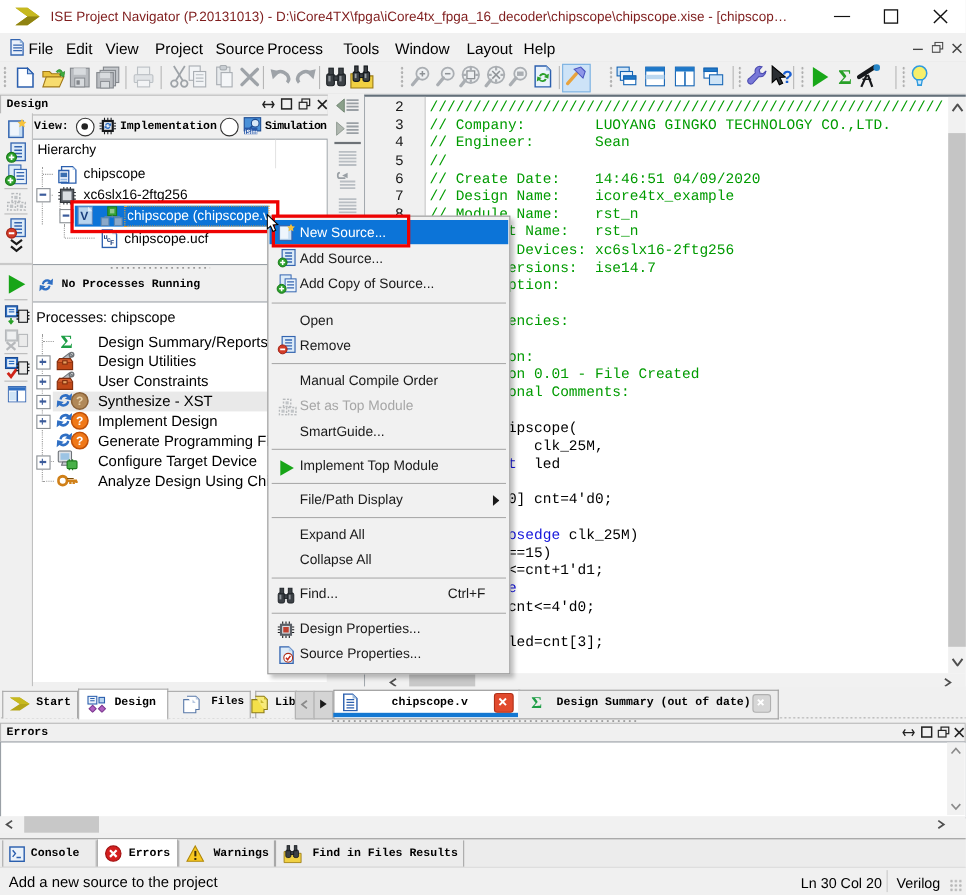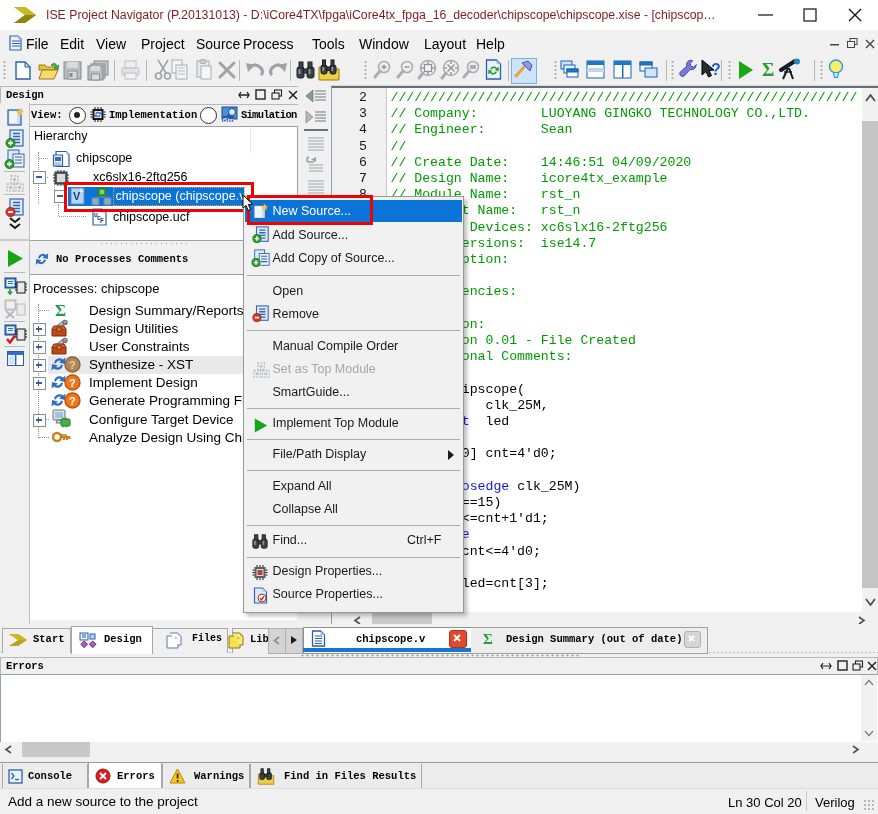--- a/index.html
+++ b/index.html
@@ -333,21 +333,21 @@
 
 <div class="abs" style="left:4px;top:45px;width:11px;height:11px;background:#fff;border:1px solid #8a8f94;"></div>
 <div class="abs" style="left:6.5px;top:50px;width:6px;height:1.6px;background:#3c5c9c;"></div>
 <svg class="abs" style="left:23px;top:43px;" width="18" height="18" viewBox="0 0 18 18">
       <rect x="3" y="3" width="12" height="12" fill="#5a5f66" stroke="#2e3338"></rect>
       <rect x="5" y="5" width="8" height="8" fill="#d9dde2"></rect>
       <g stroke="#2e3338" stroke-width="1">
         <path d="M6,3 v-2 M9,3 v-2 M12,3 v-2 M6,17 v-2 M9,17 v-2 M12,17 v-2 M3,6 h-2 M3,9 h-2 M3,12 h-2 M17,6 h-2 M17,9 h-2 M17,12 h-2"></path>
       </g>
     </svg>
-<div class="abs" style="left:47px;top:44px;margin-left:17px;">xc6slx16-2ftg256</div>
+<div class="abs" style="left:47px;top:44px;">xc6slx16-2ftg256</div>
 
 <div class="abs" style="left:38.5px;top:60.5px;width:176px;height:19.5px;background:#0c74d8;"></div>
 <div class="abs" style="left:25px;top:64px;width:11px;height:11px;background:#fff;border:1px solid #8a8f94;"></div>
 <div class="abs" style="left:27.5px;top:69px;width:6px;height:1.6px;background:#3c5c9c;"></div>
 <svg class="abs" style="left:41px;top:61px;" width="18" height="18" viewBox="0 0 18 18">
       <rect x="1" y="1" width="13" height="16" fill="#b8d4ee" stroke="#5a88c0"></rect>
       <path d="M10,1 l4,4 h-4 z" fill="#e4eef8"></path>
       <text x="3" y="13" font-size="11" font-weight="bold" fill="#1c3f7c" font-family="Liberation Sans">V</text>
     </svg>
 <svg class="abs" style="left:62px;top:61px;" width="22" height="19" viewBox="0 0 22 19">
@@ -376,21 +376,21 @@
 
 <div class="abs" style="left:99px;top:242px;width:92px;height:3px;background-image:radial-gradient(circle,#9a9a9a 1px,transparent 1px);background-size:5px 3px;"></div>
 
 <div class="abs" style="left:29px;top:246px;width:267px;height:27px;background:#f0f0f0;"></div>
 <div class="abs" id="npricon" style="left:34px;top:251px;width:16px;height:16px;">
     <svg width="16" height="16" viewBox="0 0 17 18">
       <path d="M4,8 a5.5,5.5 0 0 1 9,-3.5 l2.5,-2 -0.5,6.5 -6,-1.5 2,-1.5 a3.5,3.5 0 0 0 -5,2.5 z" fill="#2f6fc4"></path>
       <path d="M13,10 a5.5,5.5 0 0 1 -9,3.5 l-2.5,2 0.5,-6.5 6,1.5 -2,1.5 a3.5,3.5 0 0 0 5,-2.5 z" fill="#2f6fc4"></path>
     </svg>
   </div>
-<div class="abs bmp" style="left:56px;top:253px;font-size:10.5px;">No Processes Comments</div>
+<div class="abs bmp" style="left:56px;top:253px;font-size:10.5px;">No Processes Running</div>
 
 <div class="abs" style="left:29px;top:274px;width:267px;height:345px;background:#fff;border-left:1px solid #9aa0a6;border-top:1px solid #9aa0a6;"></div>
 <div class="abs" id="proc" style="left:29px;top:274px;width:267px;height:345px;overflow:hidden;font-size:13.5px;">
 <div class="abs" style="left:4px;top:7px;font-size:13px;">Processes: chipscope</div>
 <div class="abs" style="left:9px;top:30px;width:1px;height:134px;border-left:1px dotted #9a9a9a;"></div>
 <div class="abs" style="left:10px;top:36px;width:10px;height:1px;border-top:1px dotted #9a9a9a;"></div>
 <div class="abs" style="left:10px;top:145px;width:10px;height:1px;border-top:1px dotted #9a9a9a;"></div>
 <div class="abs" style="left:10px;top:163px;width:10px;height:1px;border-top:1px dotted #9a9a9a;"></div>
 
 <div class="abs" style="left:19px;top:82px;width:195px;height:18px;background:#e9e9e9;"></div>

